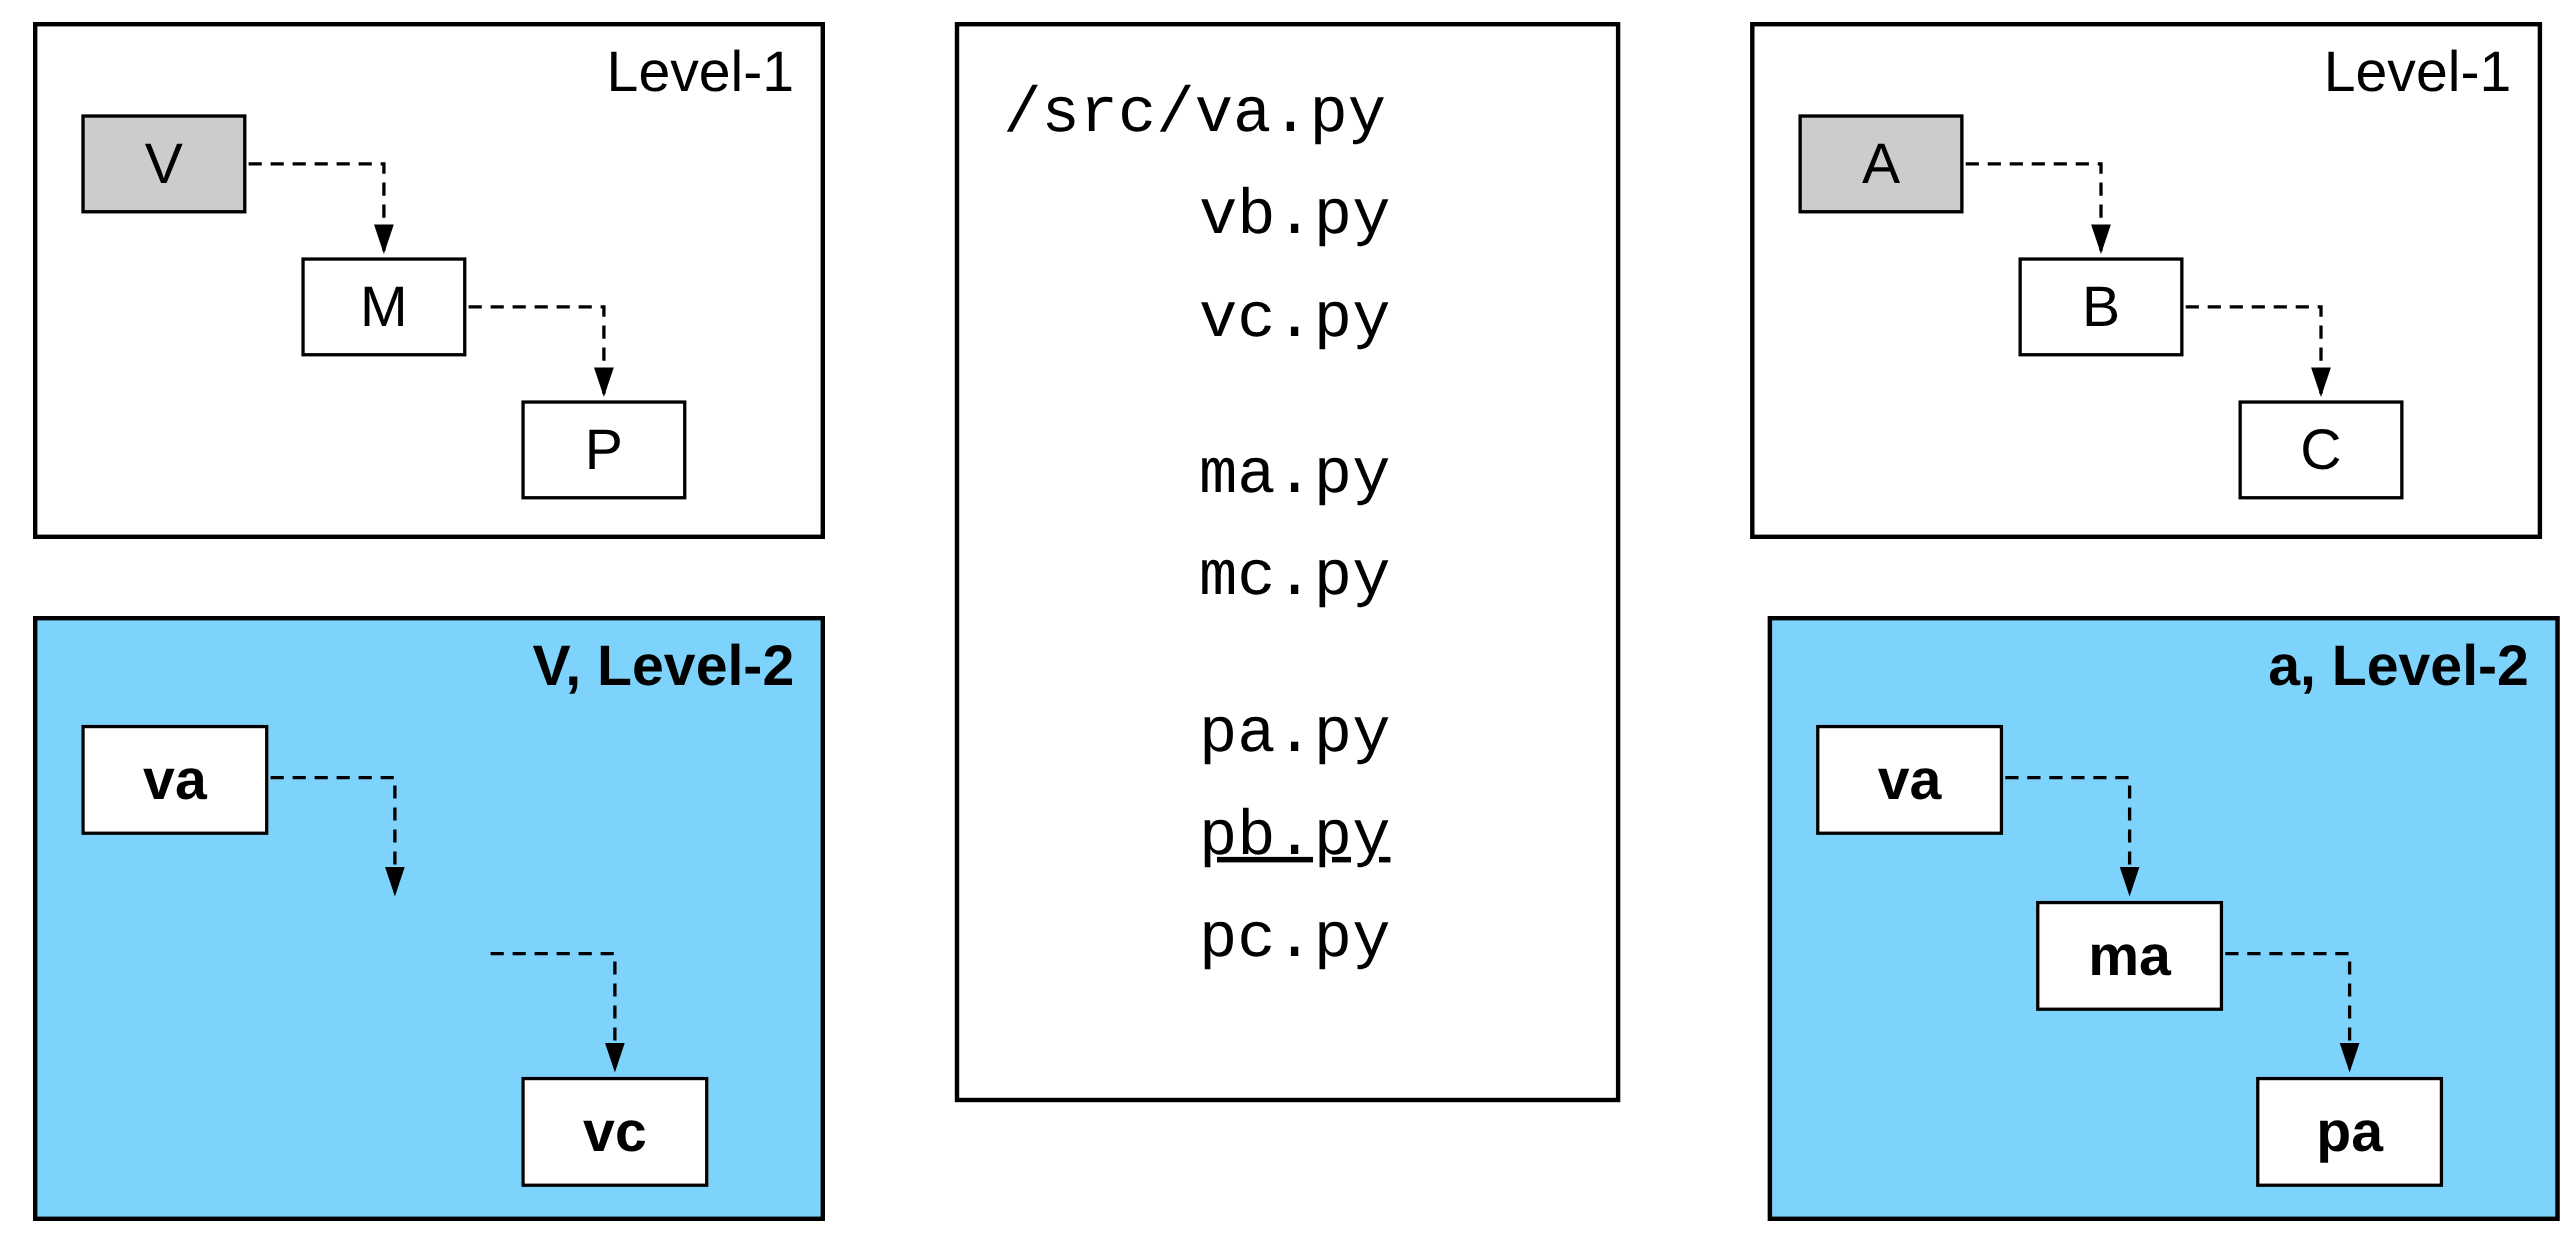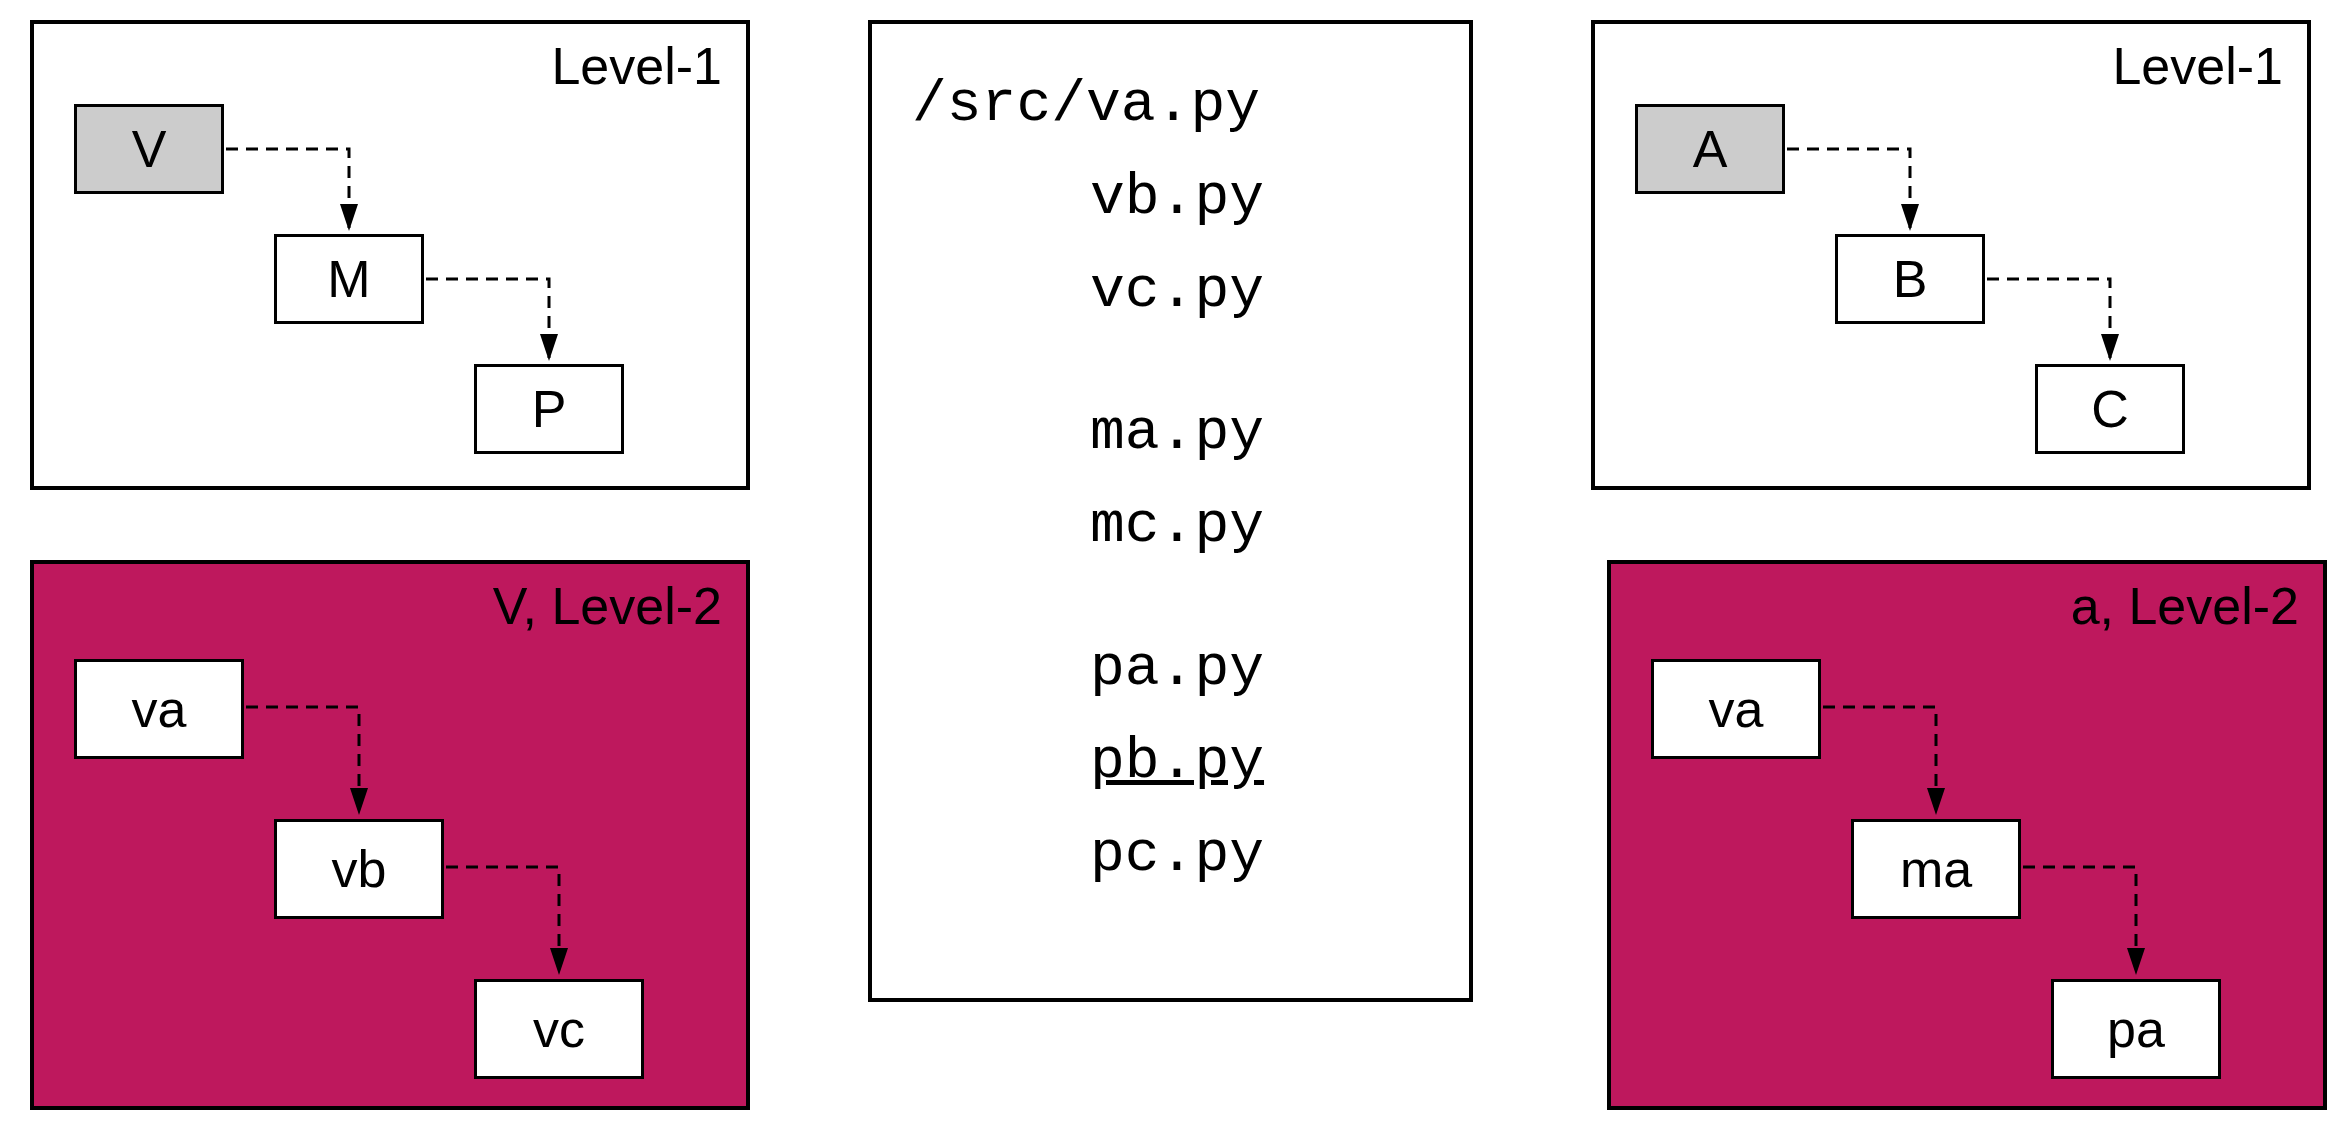--- a/index.html
+++ b/index.html
@@ -8,21 +8,21 @@
       background: #fff;
       width: 2341px;
       height: 1141px;
       position: relative;
     }
     .panel {
       position: absolute;
       border: 4px solid #000;
     }
     .panel-white { background: #fff; }
-    .panel-gray { background: #be185d; }
+    .panel-gray { background: #7dd3fc; font-weight: bold; }
     .panel-title {
       position: absolute;
       font-size: 52px;
       color: #000;
     }
     .node {
       position: absolute;
       border: 3px solid #000;
       background: #fff;
       display: flex;
@@ -67,21 +67,20 @@
     <path d="M 192 125 L 315 125 L 315 204" stroke="#000" stroke-width="3" stroke-dasharray="12 8" fill="none" marker-end="url(#arrowhead)"></path>
   </svg>
   <svg class="arrow-svg" width="720" height="470">
     <path d="M 392 255 L 515 255 L 515 334" stroke="#000" stroke-width="3" stroke-dasharray="12 8" fill="none" marker-end="url(#arrowhead)"></path>
   </svg>
 </div>
 
 <div class="panel panel-gray" style="left:30px; top:560px; width:720px; height:550px;">
   <div class="panel-title" style="right:24px; top:12px;">V, Level-2</div>
   <div class="node" style="left:40px; top:95px; width:170px; height:100px;">va</div>
-  <div class="node" style="left:240px; top:255px; width:170px; height:100px;">vb</div>
   <div class="node" style="left:440px; top:415px; width:170px; height:100px;">vc</div>
   <svg class="arrow-svg" width="720" height="550">
     <path d="M 212 143 L 325 143 L 325 248" stroke="#000" stroke-width="3" stroke-dasharray="12 8" fill="none" marker-end="url(#arrowhead)"></path>
   </svg>
   <svg class="arrow-svg" width="720" height="550">
     <path d="M 412 303 L 525 303 L 525 408" stroke="#000" stroke-width="3" stroke-dasharray="12 8" fill="none" marker-end="url(#arrowhead)"></path>
   </svg>
 </div>
 
 <div class="panel panel-white" style="left:868px; top:20px; width:605px; height:982px;">

